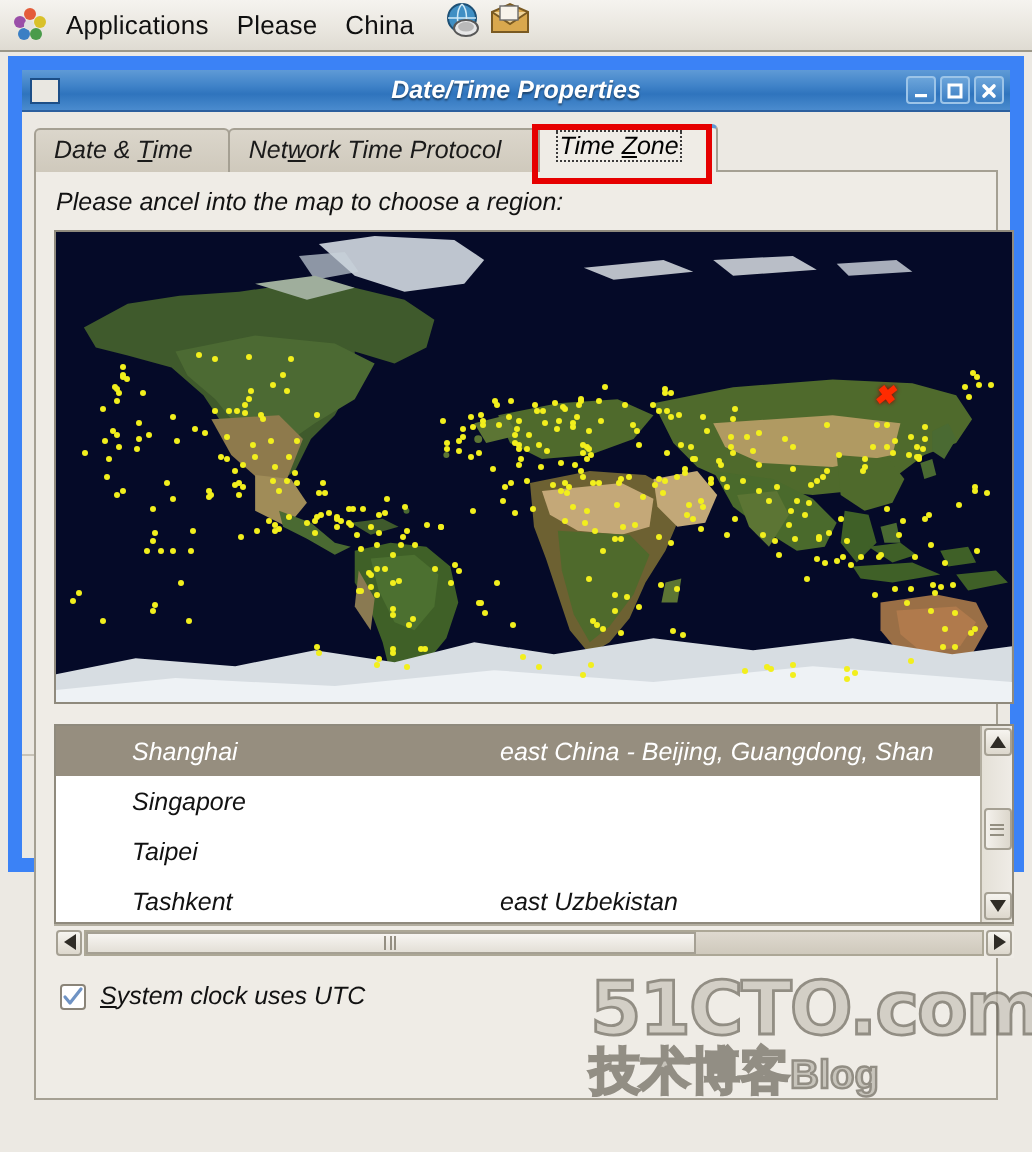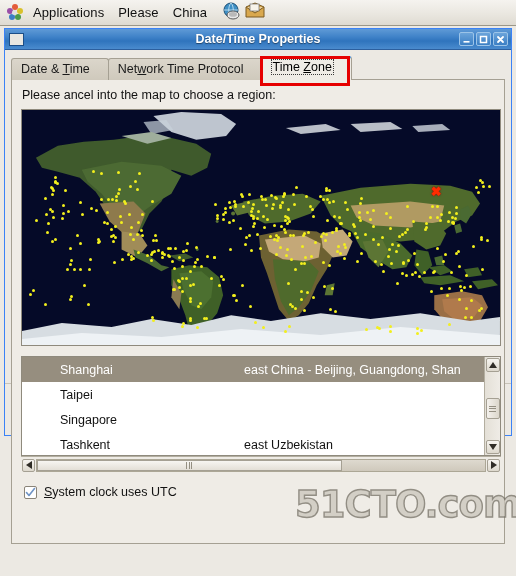--- a/index.html
+++ b/index.html
@@ -25,22 +25,23 @@
   }
   .gnome-logo { width: 18px; height: 18px; position: relative; margin-right: 2px; }
   .gnome-logo i {
     position: absolute; width: 6px; height: 6px; border-radius: 50%; display:block;
   }
   .panel-icons { display: flex; align-items: center; margin-left: 7px; gap: 4px; }
 
   
   #window {
     position: absolute; left: 4px; top: 28px; width: 508px; height: 408px;
-    border: 1px solid #3b82f6;
+    border: 7px solid #3b82f6;
     background: #ece9e3;
+    font-style: italic;
   }
   #titlebar {
     height: 21px; width: 100%;
     background: linear-gradient(to bottom, #5f9ad6 0%, #3f82c8 40%, #2f74bd 60%, #4a8bce 100%);
     border-bottom: 1px solid #2c5f9e;
     display: flex; align-items: center; position: relative;
   }
   #title-icon {
     width: 15px; height: 13px; margin-left: 4px;
     background: #e9e7e1; border: 1px solid #1c4e87;
@@ -759,25 +760,25 @@
         <div id="marker" style="left: 85.5%; top: 32%;">✖</div>
       </div>
 
       <div id="listwrap">
         <div id="listrows">
           <div class="row selected">
             <span>Shanghai</span>
             <span class="desc">east China - Beijing, Guangdong, Shan</span>
           </div>
           <div class="row">
-            <span>Taipei</span>
+            <span>Singapore</span>
             <span class="desc"></span>
           </div>
           <div class="row">
-            <span>Singapore</span>
+            <span>Taipei</span>
             <span class="desc"></span>
           </div>
           <div class="row">
             <span>Tashkent</span>
             <span class="desc">east Uzbekistan</span>
           </div>
         </div>
         <div id="vscroll">
           <div class="sb-btn">
             <svg width="8" height="6" viewBox="0 0 8 6">
@@ -847,13 +848,16 @@
           </svg>
           <span><u>O</u>K</span>
         </div>
       </div>
     </div>
   </div>
 </div>
 
 <div id="wm">
   <div id="wm-main">51CTO.com</div>
+  <div id="wm-sub">
+    <span>技术博客</span><span class="blog">Blog</span>
+  </div>
 </div>
 
 </body></html>

